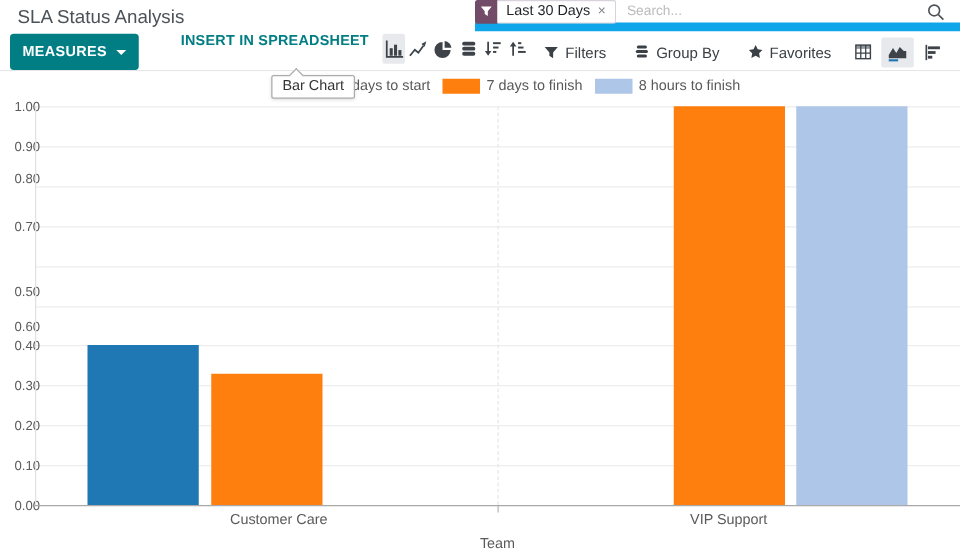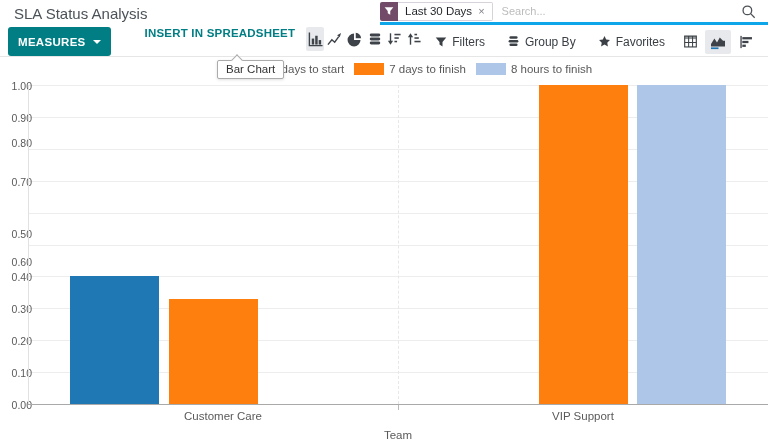--- a/index.html
+++ b/index.html
@@ -5,21 +5,21 @@
   * { box-sizing: border-box; margin: 0; padding: 0; }
   html,body { width:768px; height:447px; }
   body {
     font-family:"Liberation Sans", sans-serif;
     background:#fff; color:#3d4349; overflow:hidden; position:relative;
   }
   
   .topbar { position:absolute; top:0; left:0; right:0; height:27px; background:#fff; }
   .page-title { position:absolute; left:14px; top:5px; font-size:15px; font-weight:400; color:#4b5258; }
   .searchbar { position:absolute; left:380px; top:0; right:0; height:25px;
-    display:flex; align-items:center; border-bottom:3px solid #0ea5e9; }
+    display:flex; align-items:center; border-bottom:7px solid #0ea5e9; }
   .facet { display:flex; align-items:stretch; height:19px; cursor:pointer; }
   .facet-icon { width:18px; background:#714b67; border-radius:2px 0 0 2px;
     display:flex; align-items:center; justify-content:center; }
   .facet-body { display:flex; align-items:center; gap:6px; padding:0 7px;
     border:1px solid #d8d2da; border-left:none; border-radius:0 2px 2px 0;
     font-size:11.5px; color:#1f2227; background:#fff; white-space:nowrap; }
   .facet-x { color:#84818a; font-size:11px; line-height:1; cursor:pointer; }
   .search-input { flex:1; border:none; outline:none; font-size:11px; padding:0 9px;
     color:#333; background:transparent; font-family:"Liberation Sans",sans-serif; }
   .search-input::placeholder { color:#bcbcbc; }

